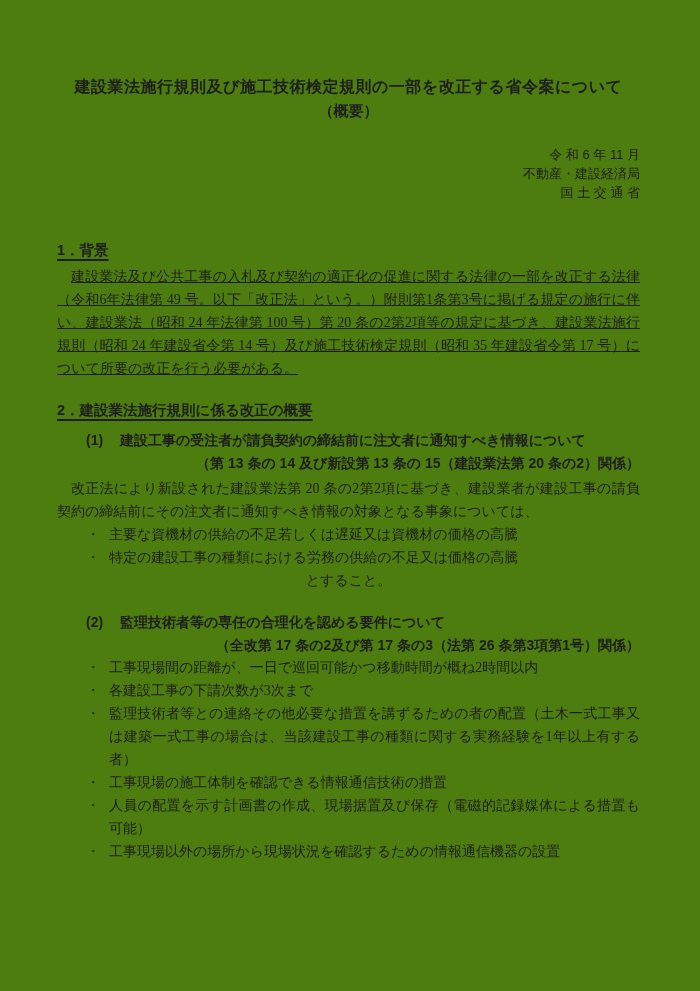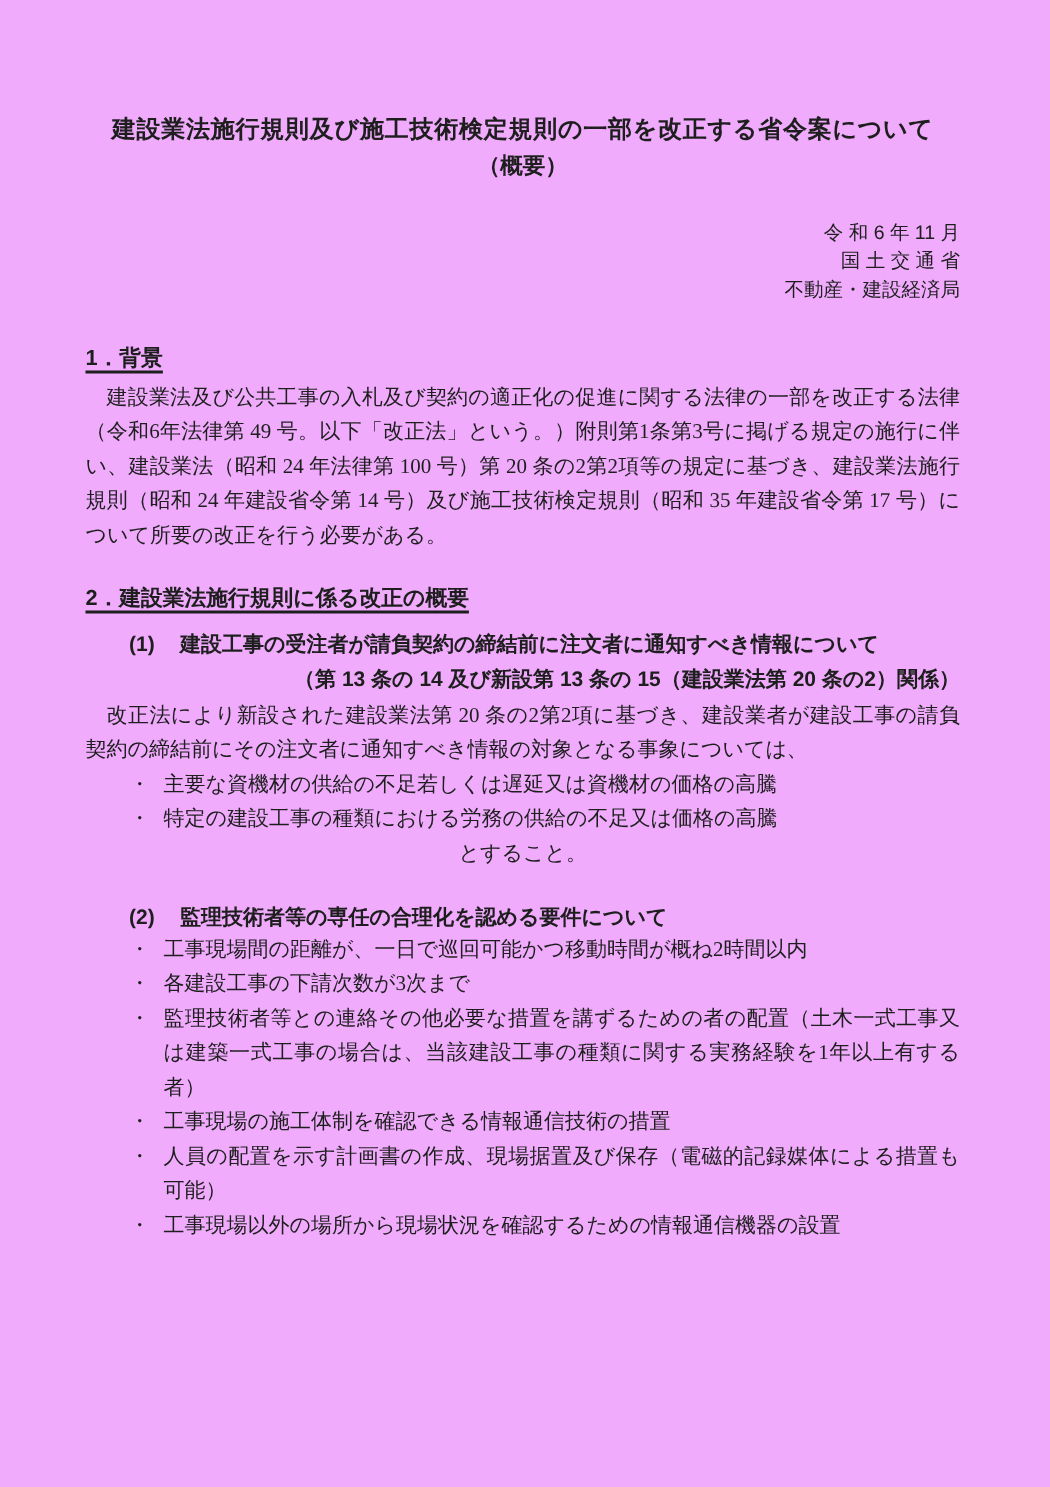--- a/index.html
+++ b/index.html
@@ -2,21 +2,21 @@
 <html lang="ja"><head>
 <meta charset="utf-8">
 <style>
   * { margin: 0; padding: 0; box-sizing: border-box; }
   html, body { background: #e9e9e9; }
   .page {
     position: relative;
     width: 700px;
     height: 991px;
     margin: 0 auto;
-    background: #f0abfc;
+    background: #4d7c0f;
     color: #1e1e1e;
     font-family: "Liberation Serif", "DejaVu Serif", serif;
     font-size: 14px;
     line-height: 23px;
     padding: 76px 60px 0 57px;
     overflow: hidden;
   }
   
   .doc-title {
     text-align: center;
@@ -45,21 +45,21 @@
   .sec-heading {
     font-family: "Liberation Sans", "DejaVu Sans", sans-serif;
     font-weight: bold;
     font-size: 14.5px;
     line-height: 21px;
     text-decoration: underline;
     text-underline-offset: 4px;
     text-decoration-thickness: 1.5px;
     display: inline-block;
   }
-  .section-1 { margin-top: 26px; }
+  .section-1 { margin-top: 37px; text-decoration: underline; }
   .section-2 { margin-top: 19px; }
   
   .para {
     text-indent: 1em;
     text-align: justify;
     margin-top: 3px;
   }
   
   .subsection { margin-top: 20px; }
   .sub-heading {
@@ -89,22 +89,22 @@
 </head>
 <body>
 
 <div class="page">
 
   <div>
     <div class="doc-title">建設業法施行規則及び施工技術検定規則の一部を改正する省令案について</div>
     <div class="doc-subtitle">（概要）</div>
     <div class="header-right">
       <div>令 和 6 年 11 月</div>
+      <div>不動産・建設経済局</div>
       <div>国 土 交 通 省</div>
-      <div>不動産・建設経済局</div>
     </div>
   </div>
 
   <div class="section-1">
     <span class="sec-heading">1．背景</span>
     <p class="para">建設業法及び公共工事の入札及び契約の適正化の促進に関する法律の一部を改正する法律（令和6年法律第 49 号。以下「改正法」という。）附則第1条第3号に掲げる規定の施行に伴い、建設業法（昭和 24 年法律第 100 号）第 20 条の2第2項等の規定に基づき、建設業法施行規則（昭和 24 年建設省令第 14 号）及び施工技術検定規則（昭和 35 年建設省令第 17 号）について所要の改正を行う必要がある。</p>
   </div>
 
   <div class="section-2">
     <span class="sec-heading">2．建設業法施行規則に係る改正の概要</span>
@@ -129,20 +129,21 @@
       </div>
       <div class="closing-line">とすること。</div>
     </div>
 
     
     <div class="subsection">
       <div class="sub-heading">
         <span class="sub-num">(2)</span>
         <span>監理技術者等の専任の合理化を認める要件について</span>
       </div>
+      <div class="sub-ref">（全改第 17 条の2及び第 17 条の3（法第 26 条第3項第1号）関係）</div>
       <div class="bullet-list">
         <div class="bullet-item">
           <span class="dot">・</span>
           <span class="b-text">工事現場間の距離が、一日で巡回可能かつ移動時間が概ね2時間以内</span>
         </div>
         <div class="bullet-item">
           <span class="dot">・</span>
           <span class="b-text">各建設工事の下請次数が3次まで</span>
         </div>
         <div class="bullet-item">

